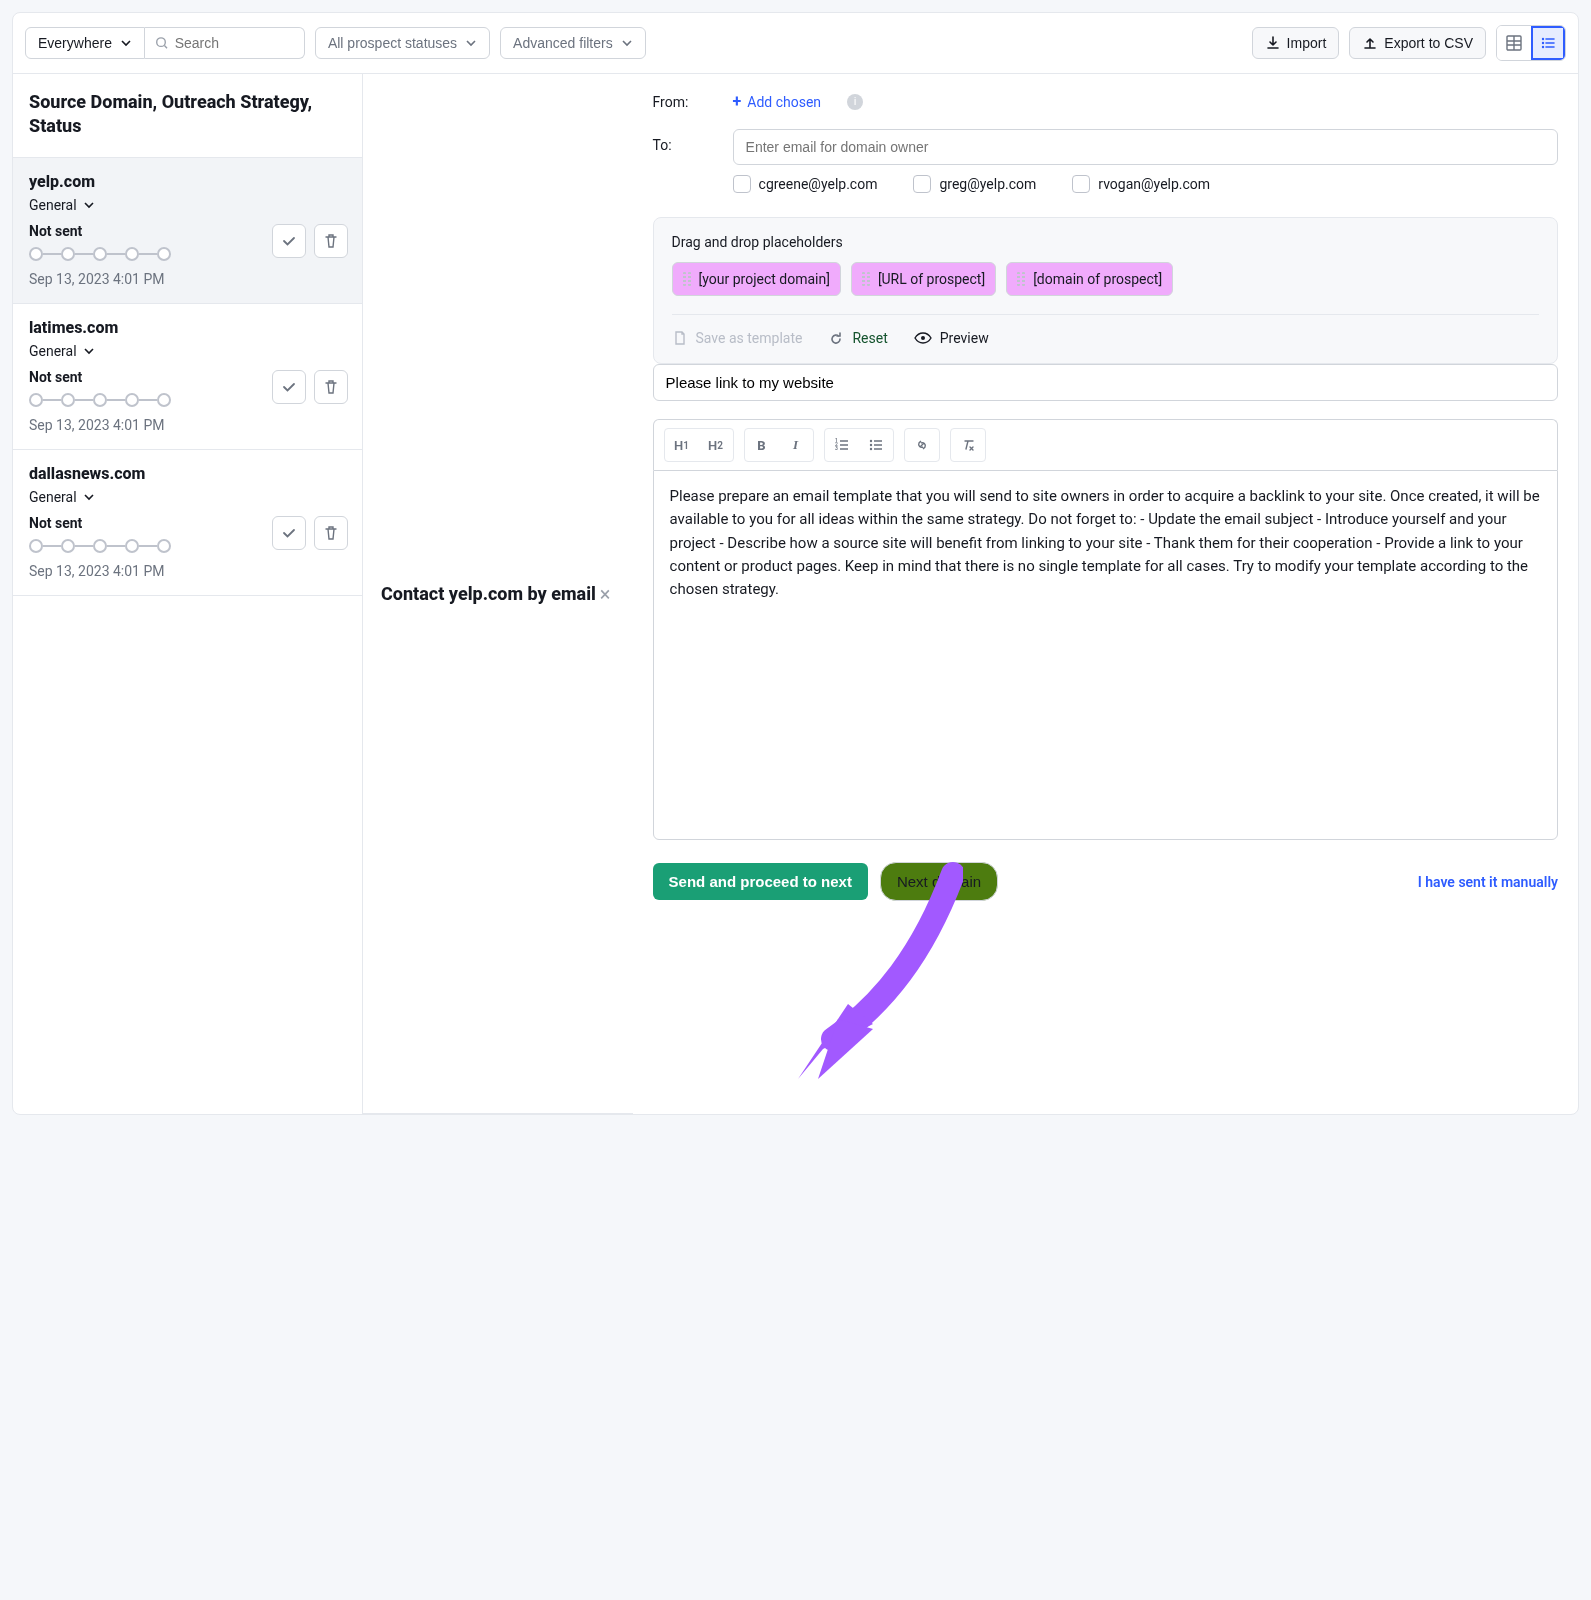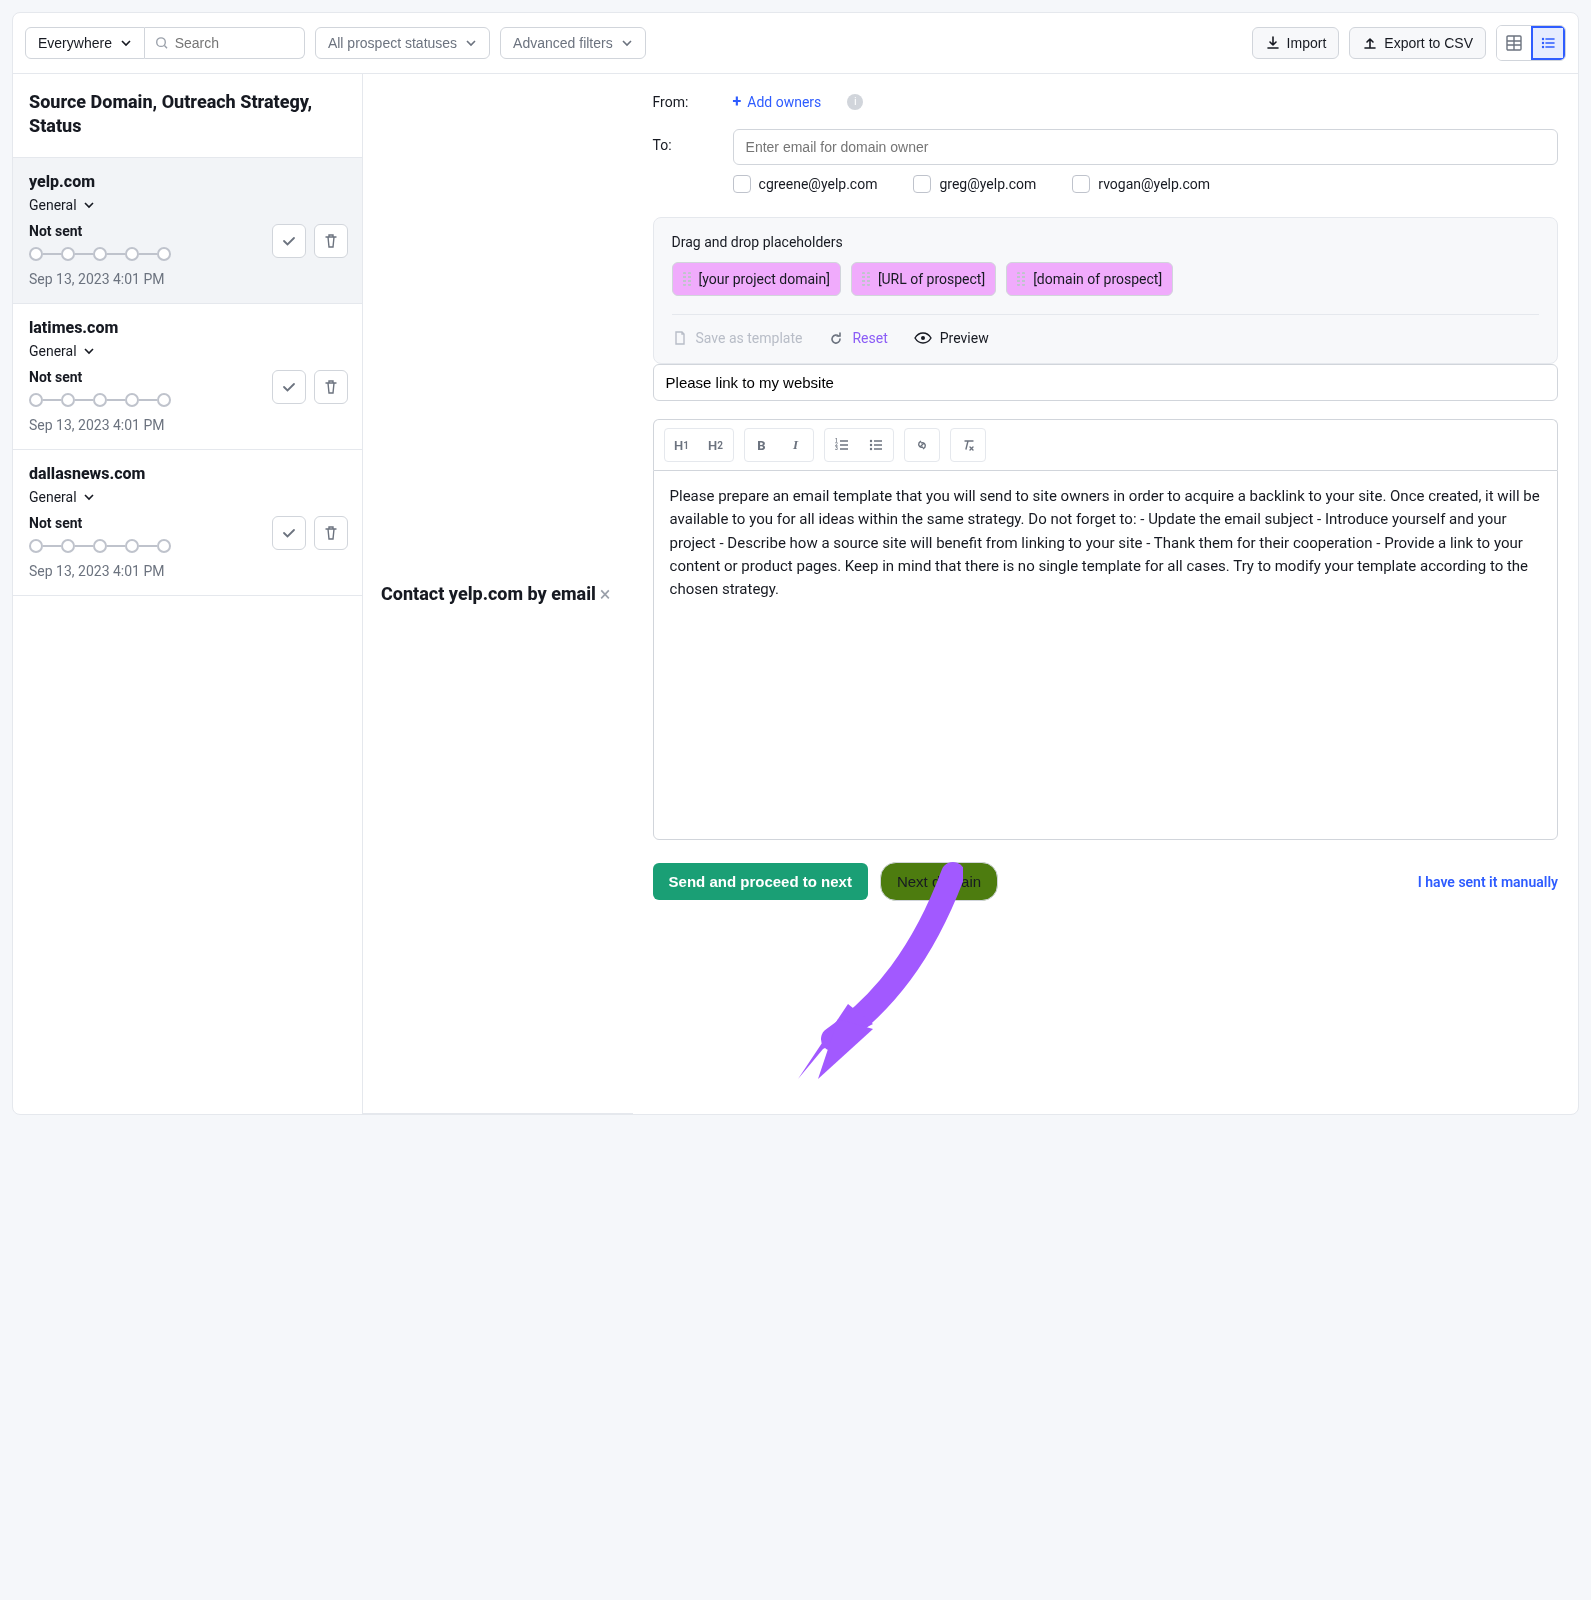--- a/index.html
+++ b/index.html
@@ -61,21 +61,21 @@
 .chk .box { width: 18px; height: 18px; border: 1.5px solid #bfc3cc; border-radius: 4px; }
 
 .ph-box { background: #f7f8fa; border: 1px solid #e5e8ed; border-radius: 8px; padding: 16px 18px; margin-top: 6px; }
 .ph-title { font-size: 14px; color: #171a22; margin-bottom: 12px; }
 .ph-chips { display: flex; gap: 10px; flex-wrap: wrap; margin-bottom: 18px; }
 .chip { display: inline-flex; align-items: center; gap: 8px; border: 1px solid #d1d5db; background: #f0abfc; border-radius: 6px; padding: 8px 10px; cursor: grab; }
 .grip { display: flex; gap: 2px; }
 .grip span { width: 3px; height: 14px; background: repeating-linear-gradient(#bfc3cc 0 2px, transparent 2px 4px); border-radius: 1px; }
 .ph-divider { border: none; border-top: 1px solid #e5e8ed; margin: 0 0 14px 0; }
 .ph-actions { display: flex; gap: 26px; align-items: center; }
-.ph-act { display: inline-flex; align-items: center; gap: 8px; color: #8b5cf6; cursor: pointer; }
+.ph-act { display: inline-flex; align-items: center; gap: 8px; color: #14532d; cursor: pointer; }
 .ph-act.dark { color: #171a22; }
 .ph-act.disabled { color: #b8bdc7; cursor: default; }
 
 .subject-label { font-weight: 400; margin: 22px 0 8px 0; }
 .subject-input { width: 100%; border: 1px solid #d1d5db; border-radius: 6px; padding: 9px 12px; font-size: 15px; outline: none; }
 
 .editor-toolbar { display: flex; gap: 10px; align-items: center; border: 1px solid #d1d5db; border-radius: 6px 6px 0 0; border-bottom: none; padding: 8px 10px; background: #fff; margin-top: 18px; }
 .et-group { display: flex; gap: 4px; border: 1px solid #e5e8ed; border-radius: 4px; padding: 2px; }
 .et-btn { min-width: 30px; height: 28px; display: flex; align-items: center; justify-content: center; background: #fff; border-radius: 3px; cursor: pointer; color: #6c737f; font-weight: 600; font-size: 13px; }
 .editor-body { border: 1px solid #d1d5db; border-radius: 0 0 6px 6px; padding: 14px 16px; min-height: 370px; font-size: 15px; line-height: 1.55; color: #171a22; background: #fff; position: relative; }
@@ -275,21 +275,21 @@
         <div class="close">×</div>
       </div>
 
       <div class="content-body">
 
 
         <div class="form-row">
           <div class="form-label">From:</div>
           <span class="link-blue">
             <span style="font-size:16px;font-weight:700">+</span>
-            <span>Add owners</span>
+            <span>Add chosen</span>
           </span>
           <span class="info-i">i</span>
         </div>
 
         <div class="form-row" style="align-items:flex-start">
           <div class="form-label" style="padding-top:8px">To:</div>
           <div class="to-col">
             <input class="email-input" placeholder="Enter email for domain owner" style="">
             <div class="email-checks">
               <label class="chk">

